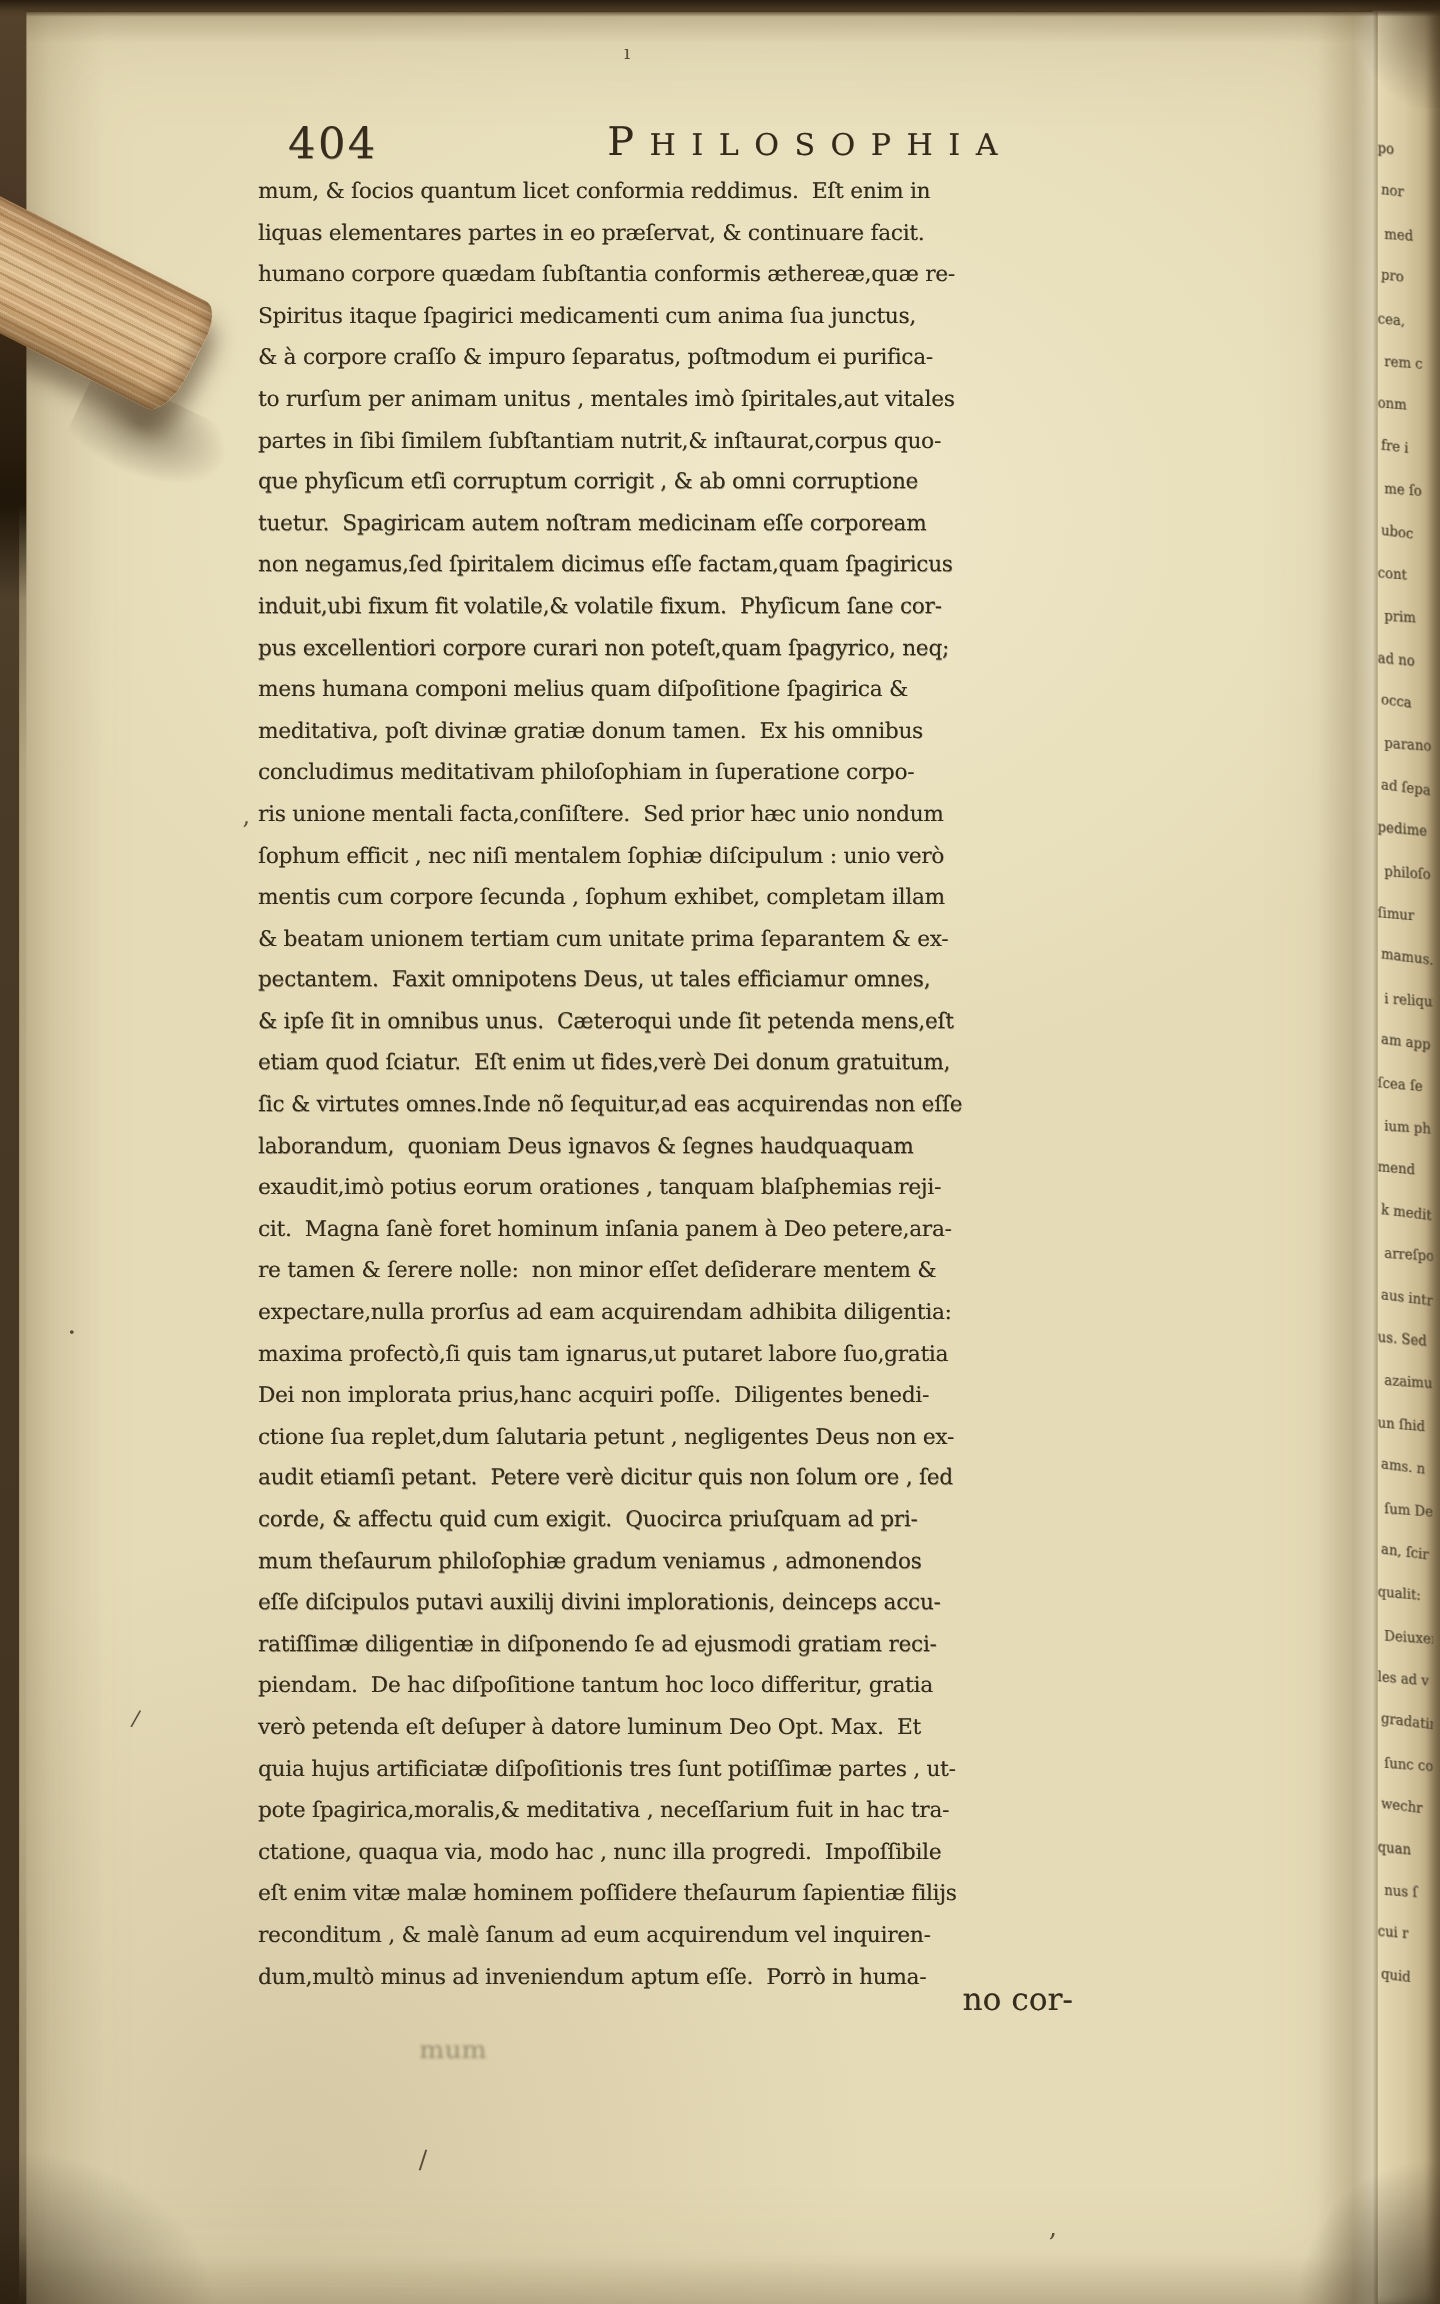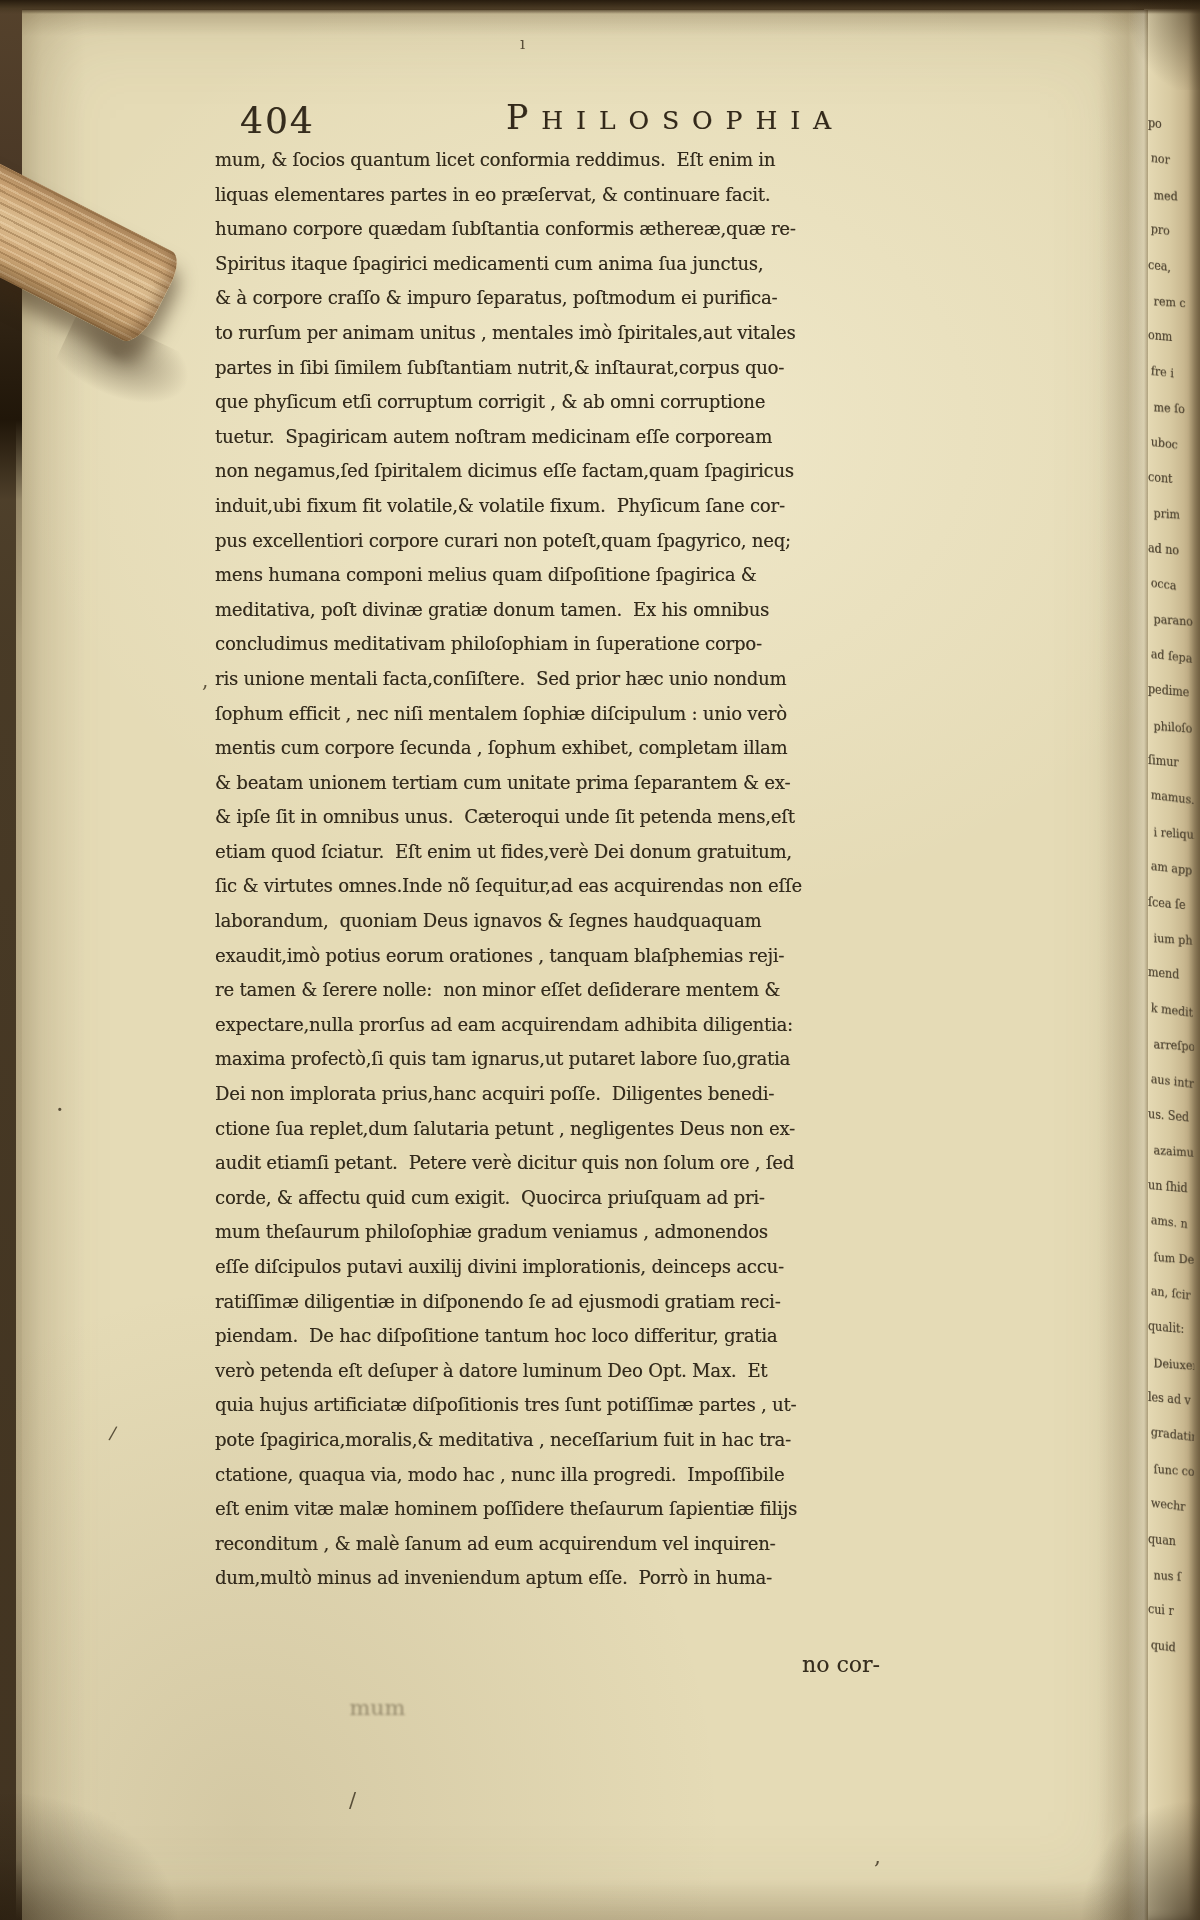--- a/index.html
+++ b/index.html
@@ -35,21 +35,21 @@
   .header::first-letter{font-size:33px;}
   .body-text{
     position:absolute;left:199px;top:133px;width:700px;
     font-size:18px;line-height:34.6px;letter-spacing:-0.2px;
     color:#322a1c;
     text-shadow:0.35px 0.35px 0.4px rgba(50,40,24,0.45);
   }
   .text-line{white-space:pre;height:34.6px;}
   .catchword{
     position:absolute;left:786px;top:1642px;
-    font-size:22px;color:#352c1d;
+    font-size:26px;color:#352c1d;
     text-shadow:0.35px 0.35px 0.4px rgba(50,40,24,0.45);
   }
   .show-through{
     position:absolute;left:336px;top:1686px;
     font-size:20px;color:rgba(80,68,45,0.5);filter:blur(1.2px);
     transform:scaleX(1.1);
   }
   
   .mark{position:absolute;color:rgba(55,45,28,0.8);}
   .mark-top{left:504px;top:24px;font-size:16px;}
@@ -193,25 +193,27 @@
         <div class="text-line">non negamus,ſed ſpiritalem dicimus eſſe factam,quam ſpagiricus</div>
         <div class="text-line">induit,ubi fixum fit volatile,&amp; volatile fixum.  Phyſicum ſane cor-</div>
         <div class="text-line">pus excellentiori corpore curari non poteſt,quam ſpagyrico, neq;</div>
         <div class="text-line">mens humana componi melius quam diſpoſitione ſpagirica &amp;</div>
         <div class="text-line">meditativa, poſt divinæ gratiæ donum tamen.  Ex his omnibus</div>
         <div class="text-line">concludimus meditativam philoſophiam in ſuperatione corpo-</div>
         <div class="text-line">ris unione mentali facta,conſiſtere.  Sed prior hæc unio nondum</div>
         <div class="text-line">ſophum efficit , nec niſi mentalem ſophiæ diſcipulum : unio verò</div>
         <div class="text-line">mentis cum corpore ſecunda , ſophum exhibet, completam illam</div>
         <div class="text-line">&amp; beatam unionem tertiam cum unitate prima ſeparantem &amp; ex-</div>
+        <div class="text-line">pectantem.  Faxit omnipotens Deus, ut tales efficiamur omnes,</div>
         <div class="text-line">&amp; ipſe ſit in omnibus unus.  Cæteroqui unde ſit petenda mens,eſt</div>
         <div class="text-line">etiam quod ſciatur.  Eſt enim ut fides,verè Dei donum gratuitum,</div>
         <div class="text-line">ſic &amp; virtutes omnes.Inde nõ ſequitur,ad eas acquirendas non eſſe</div>
         <div class="text-line">laborandum,  quoniam Deus ignavos &amp; ſegnes haudquaquam</div>
         <div class="text-line">exaudit,imò potius eorum orationes , tanquam blaſphemias reji-</div>
+        <div class="text-line">cit.  Magna ſanè foret hominum inſania panem à Deo petere,ara-</div>
         <div class="text-line">re tamen &amp; ſerere nolle:  non minor eſſet deſiderare mentem &amp;</div>
         <div class="text-line">expectare,nulla prorſus ad eam acquirendam adhibita diligentia:</div>
         <div class="text-line">maxima profectò,ſi quis tam ignarus,ut putaret labore ſuo,gratia</div>
         <div class="text-line">Dei non implorata prius,hanc acquiri poſſe.  Diligentes benedi-</div>
         <div class="text-line">ctione ſua replet,dum ſalutaria petunt , negligentes Deus non ex-</div>
         <div class="text-line">audit etiamſi petant.  Petere verè dicitur quis non ſolum ore , ſed</div>
         <div class="text-line">corde, &amp; affectu quid cum exigit.  Quocirca priuſquam ad pri-</div>
         <div class="text-line">mum theſaurum philoſophiæ gradum veniamus , admonendos</div>
         <div class="text-line">eſſe diſcipulos putavi auxilij divini implorationis, deinceps accu-</div>
         <div class="text-line">ratiſſimæ diligentiæ in diſponendo ſe ad ejusmodi gratiam reci-</div>

